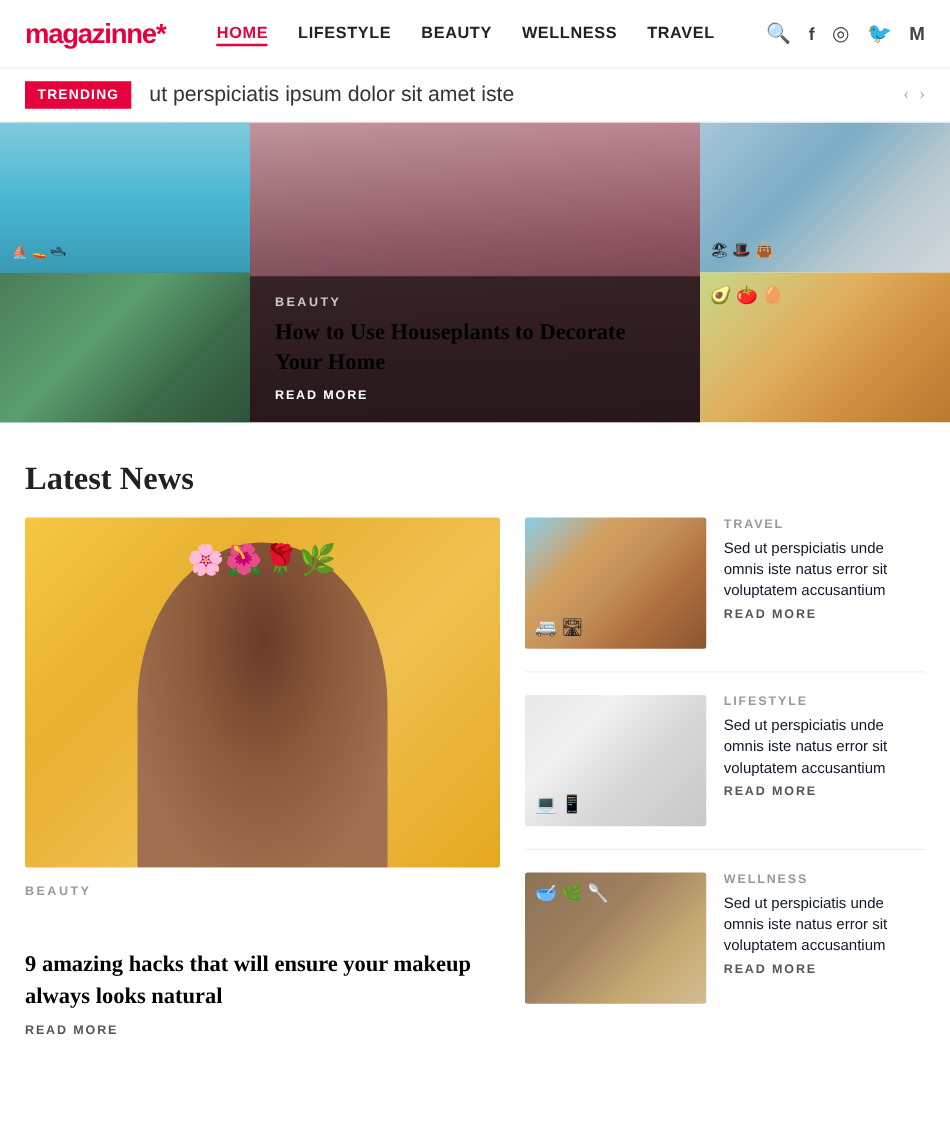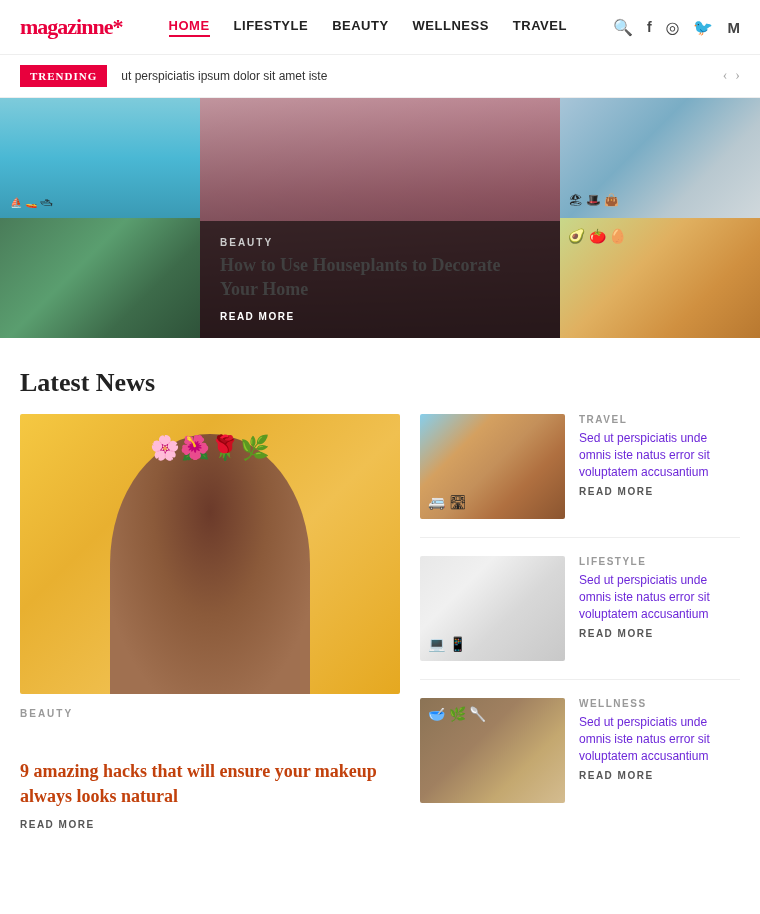--- a/index.html
+++ b/index.html
@@ -6,21 +6,21 @@
     body { font-family: Georgia, 'Times New Roman', serif; background: #fff; color: #222; width: 760px; }
 
     
     .header {
       display: flex;
       align-items: center;
       padding: 14px 20px;
       border-bottom: 1px solid #eee;
     }
     .logo {
-      font-family: Liberation Serif, serif;
+      font-family: Liberation Sans, sans-serif;
       font-size: 22px;
       font-weight: bold;
       letter-spacing: -1px;
       color: #111;
       flex: 0 0 auto;
       text-align: center;
     }
     .logo span { color: #e8003d; }
     .nav {
       display: flex;
@@ -54,31 +54,31 @@
     
     .trending-bar {
       display: flex;
       align-items: center;
       padding: 10px 20px;
       border-bottom: 1px solid #eee;
     }
     .trending-label {
       background: #e8003d;
       color: #fff;
-      font-family: Liberation Serif, serif;
+      font-family: Liberation Sans, sans-serif;
       font-size: 11px;
       font-weight: bold;
       padding: 5px 10px;
       margin-right: 14px;
       letter-spacing: 1px;
       flex-shrink: 0;
     }
     .trending-text {
       font-family: Arial, sans-serif;
-      font-size: 12px;
+      font-size: 17px;
       color: #333;
       flex: 1;
     }
     .trending-arrows {
       display: flex;
       gap: 8px;
       color: #aaa;
       font-size: 14px;
       cursor: pointer;
     }
@@ -156,21 +156,21 @@
       font-weight: bold;
       letter-spacing: 2px;
       color: #ccc;
       margin-bottom: 6px;
     }
     .hero-title {
       font-size: 18px;
       font-weight: bold;
       line-height: 1.3;
       margin-bottom: 10px;
-      color: #404040;
+      color: #000000;
     }
     .hero-read-more {
       font-family: Arial, sans-serif;
       font-size: 10px;
       font-weight: bold;
       letter-spacing: 1.5px;
       color: #fff;
       cursor: pointer;
     }
 
@@ -260,21 +260,21 @@
       font-size: 10px;
       font-weight: bold;
       letter-spacing: 2px;
       color: #999;
       margin-bottom: 8px;
     }
     .news-main-title {
       font-size: 18px;
       font-weight: bold;
       line-height: 1.4;
-      color: #c2410c;
+      color: #000000;
       margin-bottom: 10px;
       font-family: Georgia, serif;
       margin-top: 40px;
     }
     .news-main-read {
       font-family: Arial, sans-serif;
       font-size: 10px;
       font-weight: bold;
       letter-spacing: 1.5px;
       color: #555;
@@ -350,21 +350,21 @@
       font-size: 15px;
       font-weight: bold;
       line-height: 1.35;
       color: #e8003d;
       margin-bottom: 6px;
       font-family: Georgia, serif;
     }
     .news-card-desc {
       font-family: Arial, sans-serif;
       font-size: 12px;
-      color: #6d28d9;
+      color: #0f172a;
       line-height: 1.4;
       margin-bottom: 6px;
     }
     .news-card-read {
       font-family: Arial, sans-serif;
       font-size: 10px;
       font-weight: bold;
       letter-spacing: 1.5px;
       color: #555;
       cursor: pointer;

